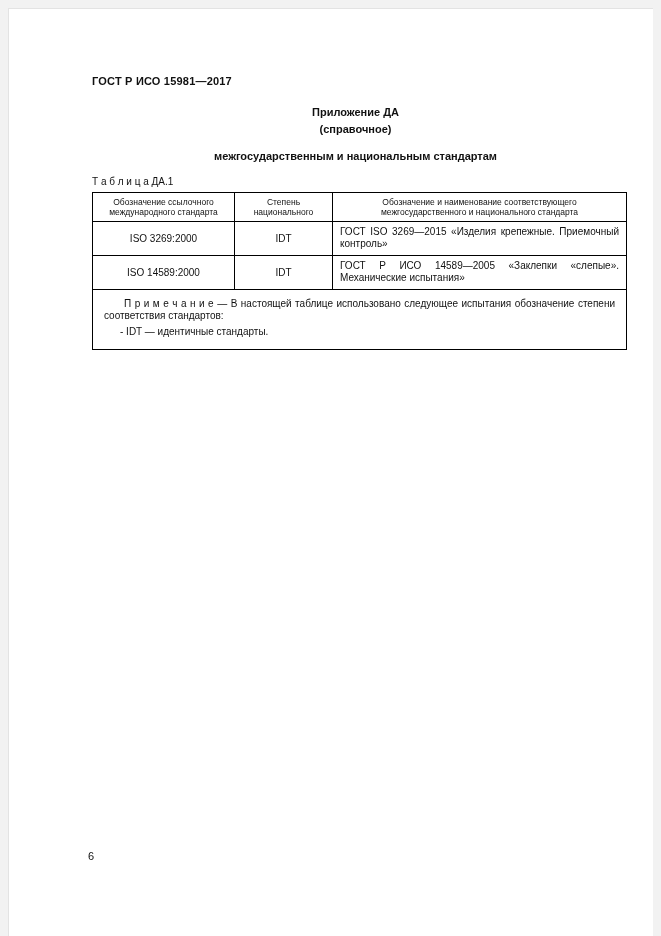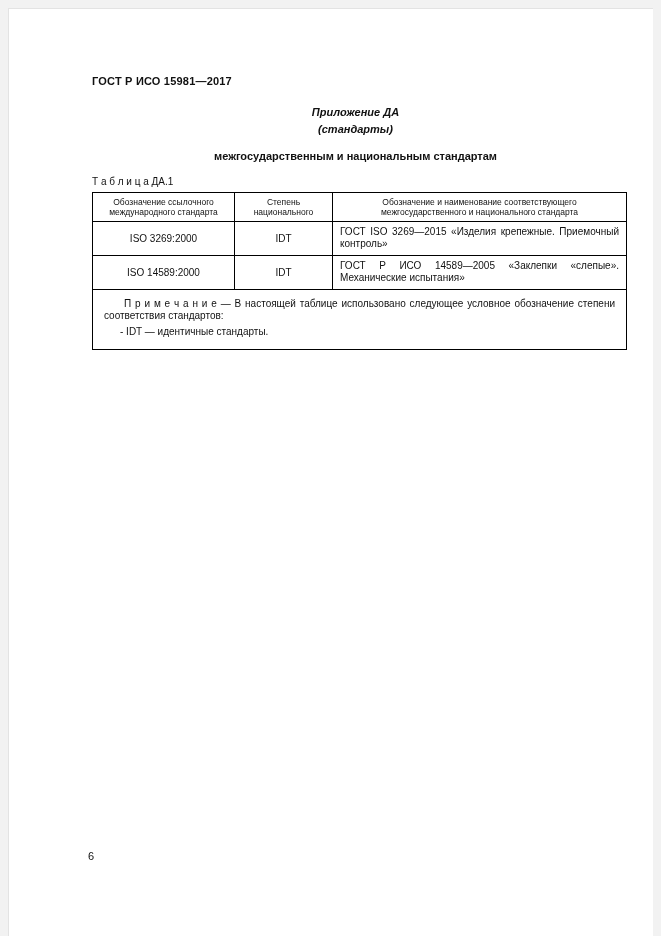--- a/index.html
+++ b/index.html
@@ -25,21 +25,20 @@
     font-weight: 700;
     letter-spacing: 0.2px;
   }
 
   .appendix-block {
     margin-top: 19px;
     text-align: center;
     font-size: 11px;
     font-weight: 700;
     line-height: 13px;
-    font-style: italic;
   }
 
   .section-title {
     margin-top: 14px;
     text-align: center;
     font-size: 11px;
     font-weight: 700;
     line-height: 13px;
   }
 
@@ -105,21 +104,21 @@
 </head>
 <body>
 
 <div class="page">
   <div class="content">
 
     <div class="doc-header">ГОСТ Р ИСО 15981—2017</div>
 
     <div class="appendix-block">
       <div>Приложение ДА</div>
-      <div>(стандарты)</div>
+      <div>(справочное)</div>
     </div>
 
     <div class="section-title">
       <div>межгосударственным и национальным стандартам</div>
     </div>
 
     <div class="table-caption">Т а б л и ц а  ДА.1</div>
 
     <table class="std">
       <colgroup>
@@ -143,21 +142,21 @@
           <td class="cell-degree">IDT</td>
           <td class="cell-national">ГОСТ ISO 3269—2015 «Изделия крепежные. Приемочный контроль»</td>
         </tr>
         <tr class="data-row">
           <td class="cell-intl">ISO 14589:2000</td>
           <td class="cell-degree">IDT</td>
           <td class="cell-national">ГОСТ Р ИСО 14589—2005 «Заклепки «слепые». Механические испытания»</td>
         </tr>
         <tr>
           <td class="note-cell" colspan="3">
-            <div class="note-p">П р и м е ч а н и е  —  В настоящей таблице использовано следующее условное обозначение степени соответствия стандартов:</div>
+            <div class="note-p">П р и м е ч а н и е  —  В настоящей таблице использовано следующее испытания обозначение степени соответствия стандартов:</div>
             <div class="note-item">- IDT — идентичные стандарты.</div>
           </td>
         </tr>
       </tbody>
     </table>
 
   </div>
 
   <div class="page-number">6</div>
 </div>

